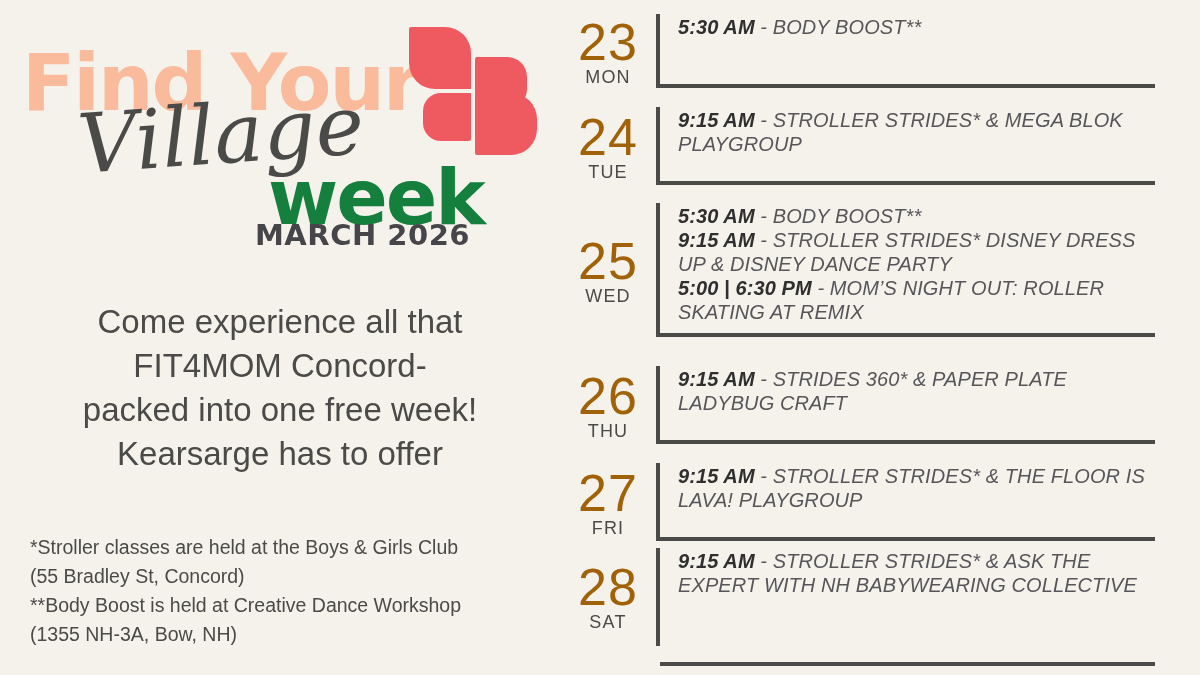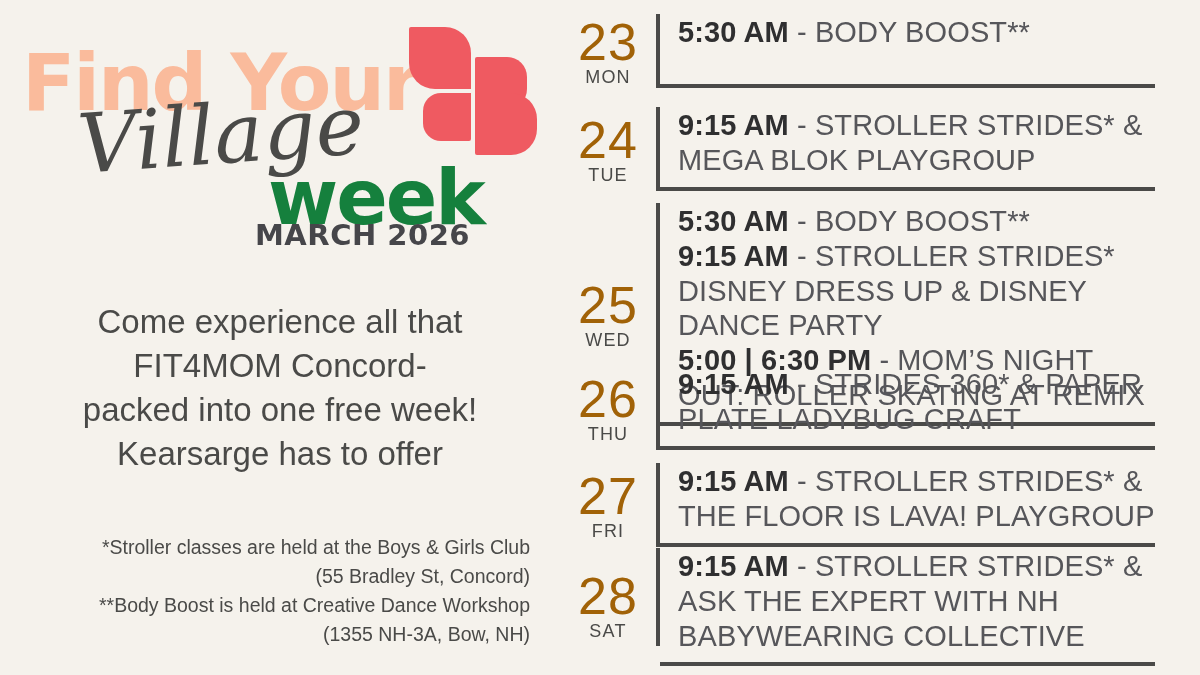--- a/index.html
+++ b/index.html
@@ -150,21 +150,21 @@
     font-size: 33px;
     line-height: 1.33;
     color: #4a4a48;
   }
 
   .footnotes {
     position: absolute;
     left: 30px;
     top: 533px;
     width: 500px;
-    text-align: right;
+    text-align: left;
     font-family: "Liberation Sans", sans-serif;
     font-size: 19.5px;
     line-height: 1.48;
     color: #4a4a48;
   }
   .footnotes div { white-space: nowrap; }
 
   
   .schedule {
     position: relative;
@@ -216,24 +216,25 @@
     padding: 1px 0 9px 18px;
     box-sizing: border-box;
     min-height: 56px;
   }
   .events-col.no-border-left {
     border-left: 4px solid transparent;
   }
 
   .event-line {
     font-family: "Liberation Sans", sans-serif;
-    font-size: 29px;
+    font-size: 20px;
     line-height: 1.2;
     color: #56565a;
     letter-spacing: 0.1px;
+    font-style: italic;
   }
   .event-line .etime {
     font-weight: bold;
     color: #2f2f30;
   }
   .event-line .edash {
     color: #56565a;
   }
   .event-line .etitle {
     color: #56565a;

